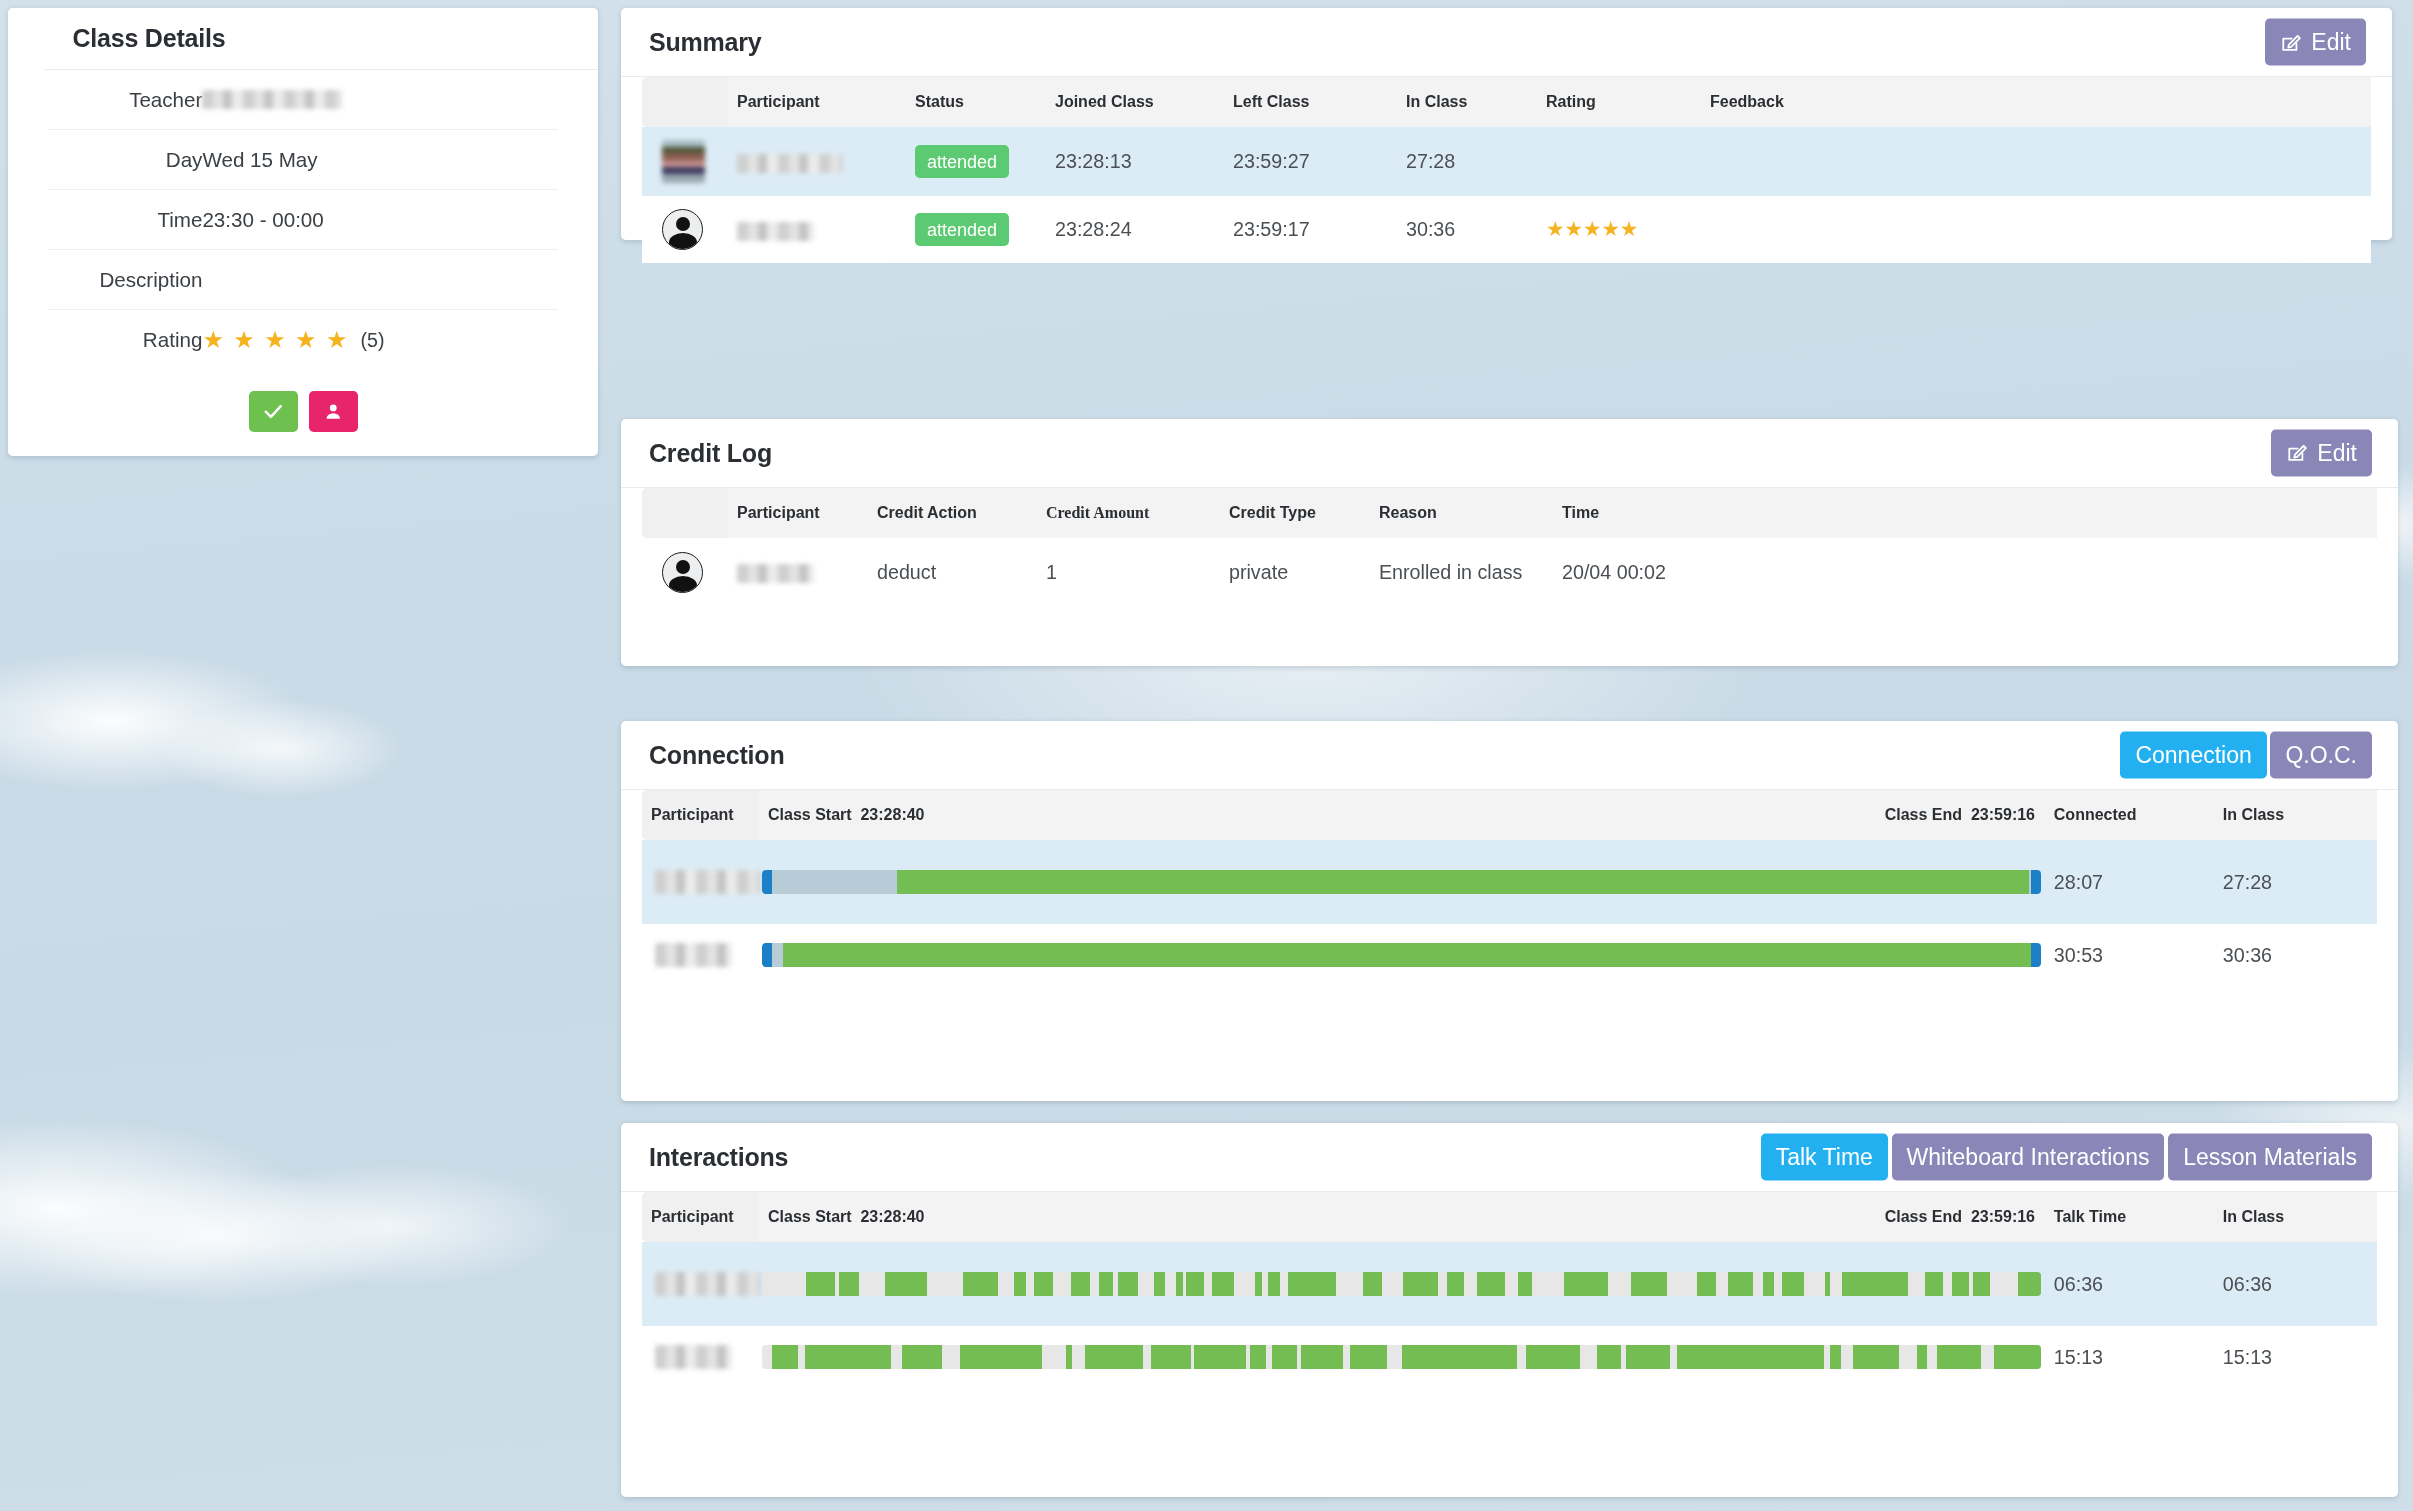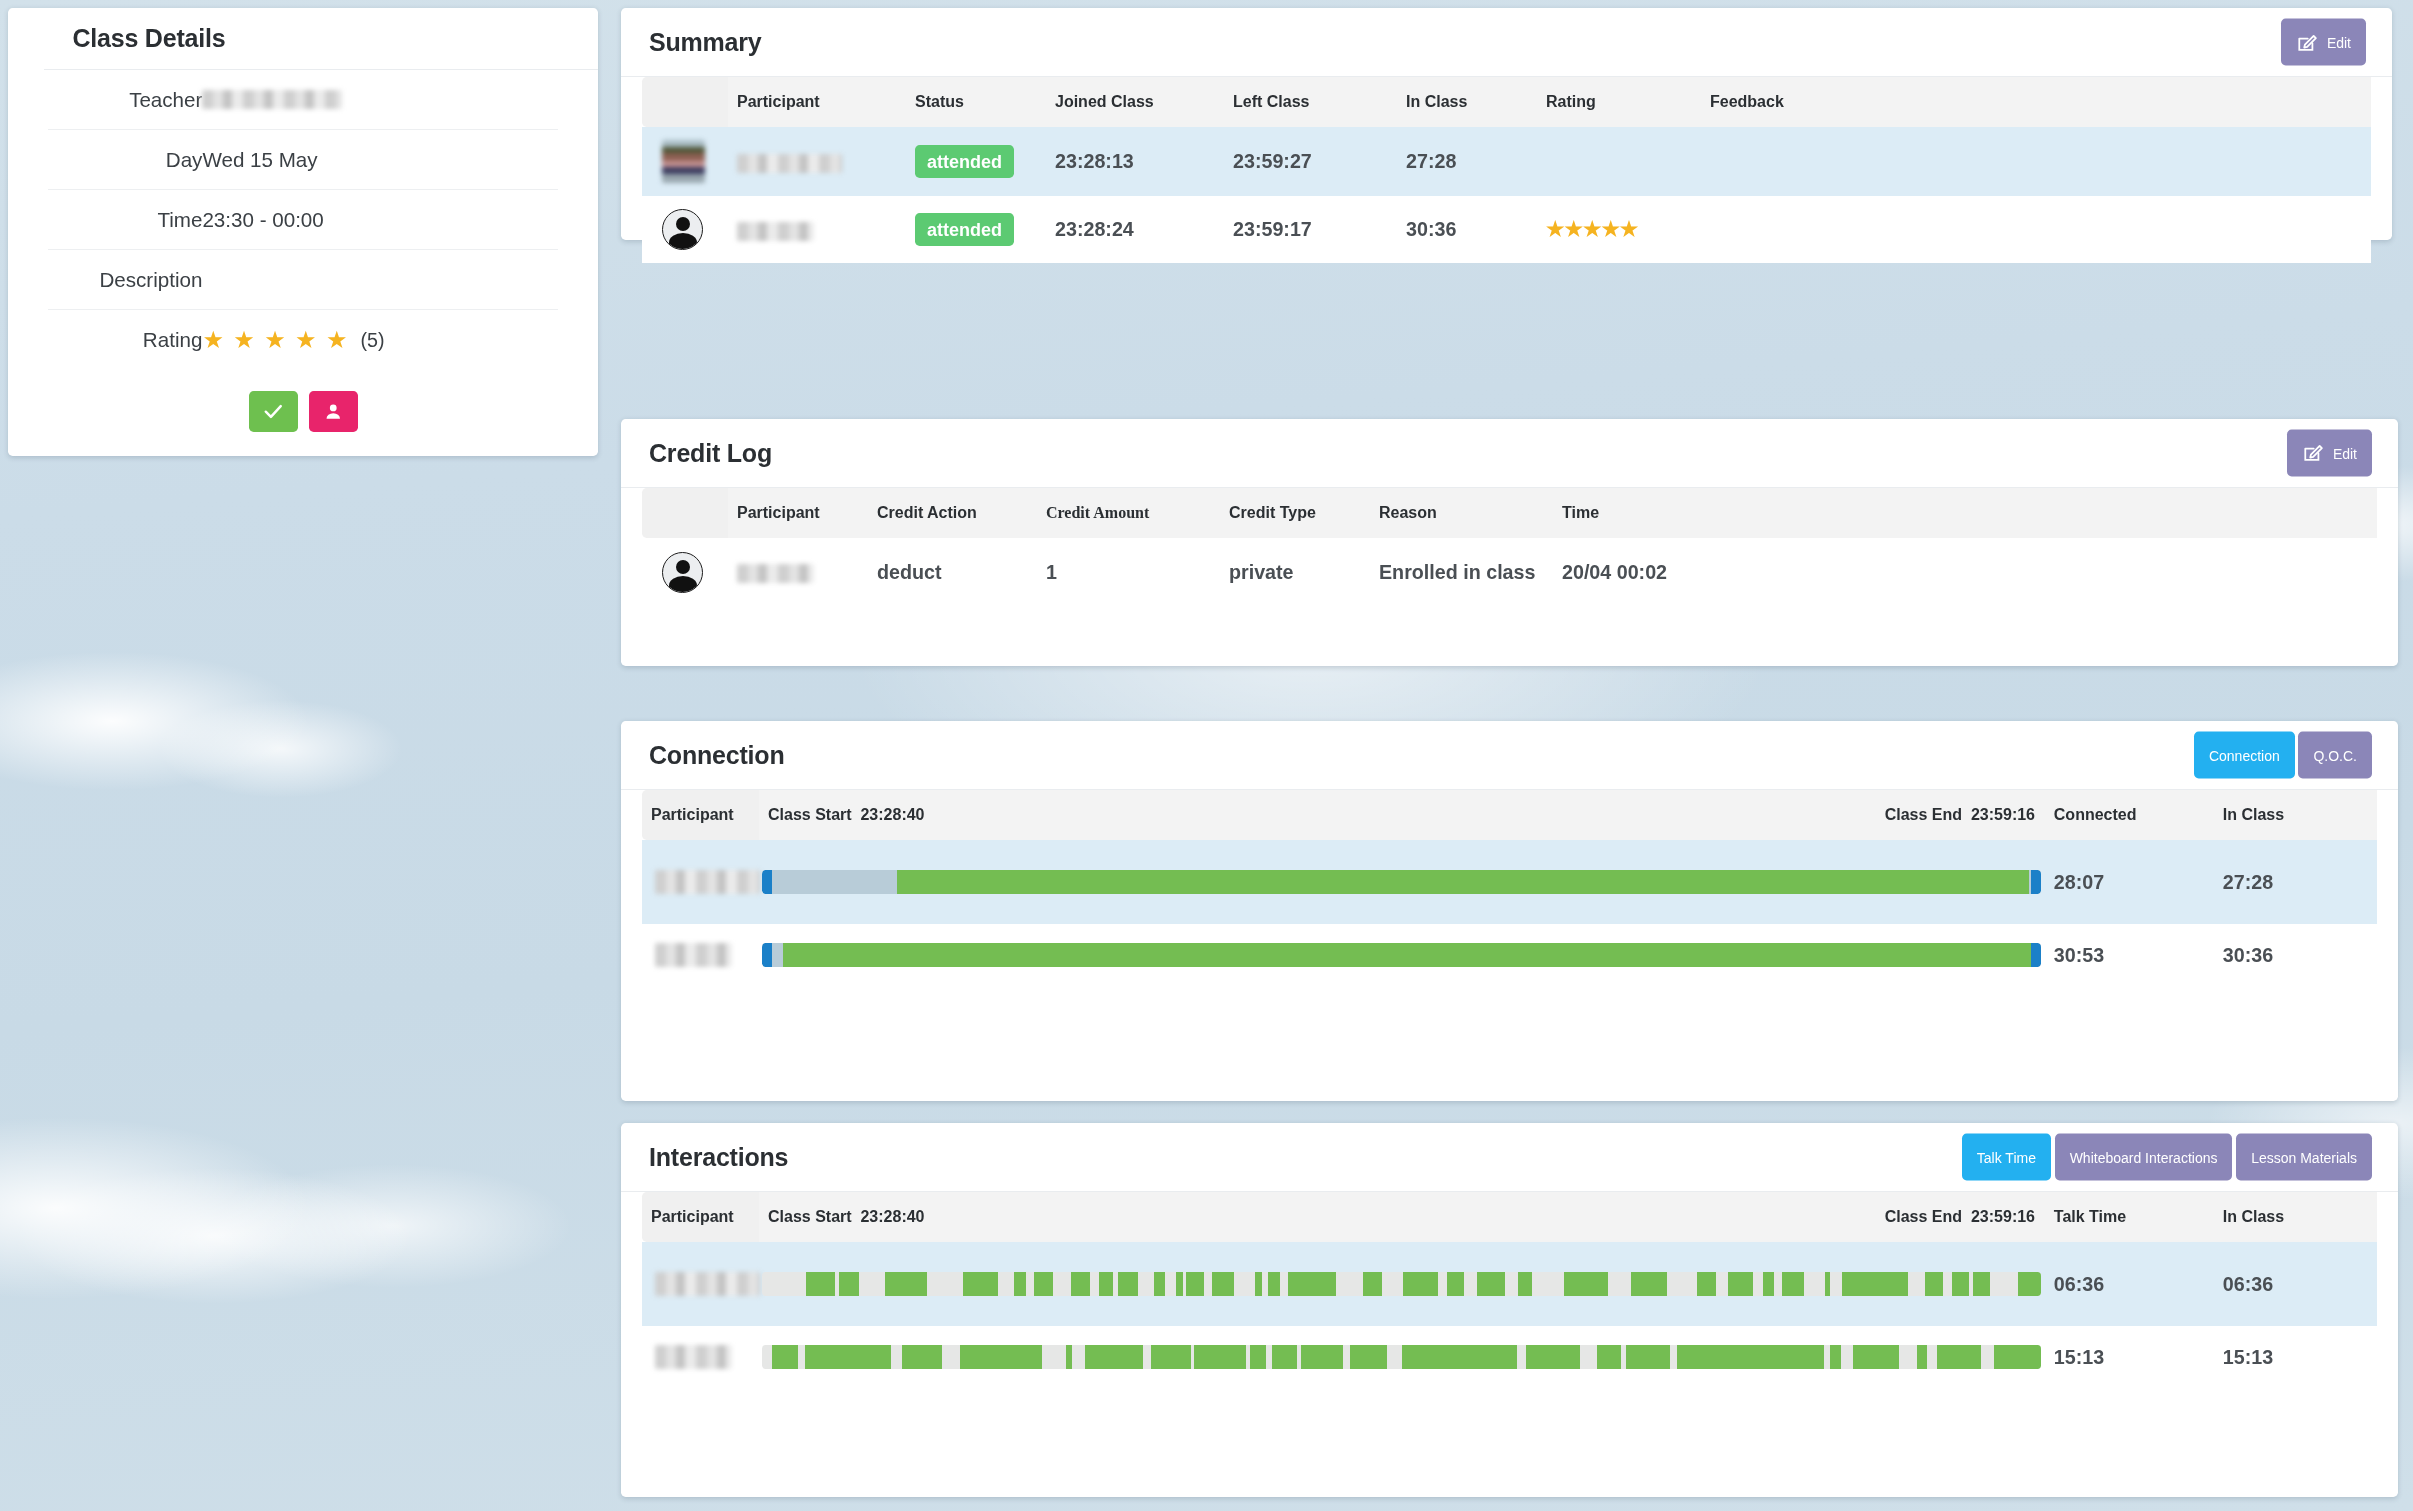--- a/index.html
+++ b/index.html
@@ -59,21 +59,21 @@
     top: 50%;
     transform: translateY(-50%);
     display: flex;
     gap: 3.7px;
   }
 
   .btn {
     border: none;
     border-radius: 4.7px;
     color: #ffffff;
-    font-size: 14px;
+    font-size: 23px;
     font-family: "Liberation Sans", sans-serif;
     padding: 0 15px;
     height: 47px;
     display: inline-flex;
     align-items: center;
     gap: 8.4px;
     cursor: pointer;
     white-space: nowrap;
   }
   .btn-purple { background: #8b86b8; }
@@ -131,21 +131,20 @@
     padding: 16px 9.4px;
     white-space: nowrap;
   }
   thead th:first-child { border-radius: 4.7px 0 0 0; }
   thead th.spacer-col { background: #f0f0f0; border-radius: 4.7px 0 0 4.7px; }
   tbody td {
     font-size: 19.7px;
     color: #4a4f54;
     padding: 13px 9.4px;
     vertical-align: middle;
-    font-weight: bold;
   }
   tr.row-alt td { background: #dcecf6; }
   tr.row-plain td { background: #ffffff; }
 
   .tbl-wrap { padding: 0 20.6px; }
 
   .avatar-default {
     width: 41px; height: 41px;
     border-radius: 50%;
     border: 1.9px solid #1d1d1d;

